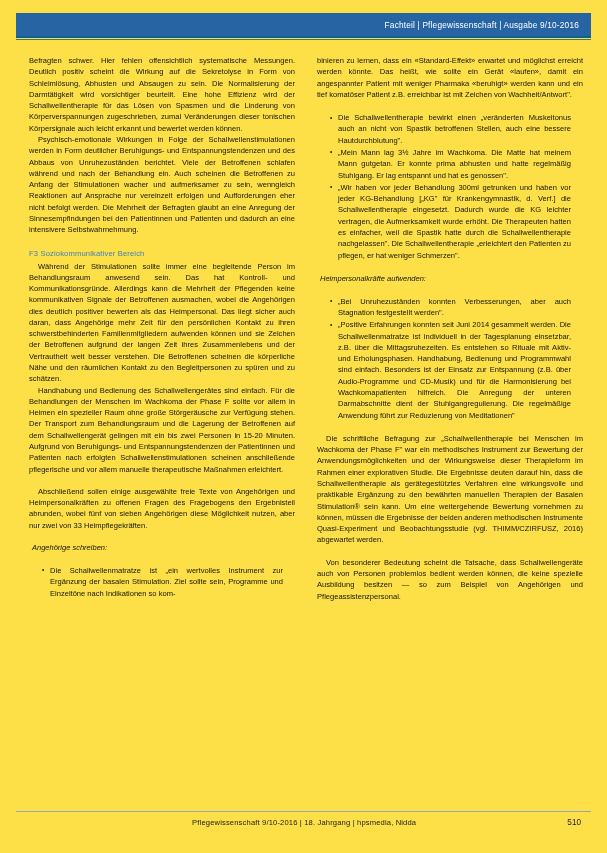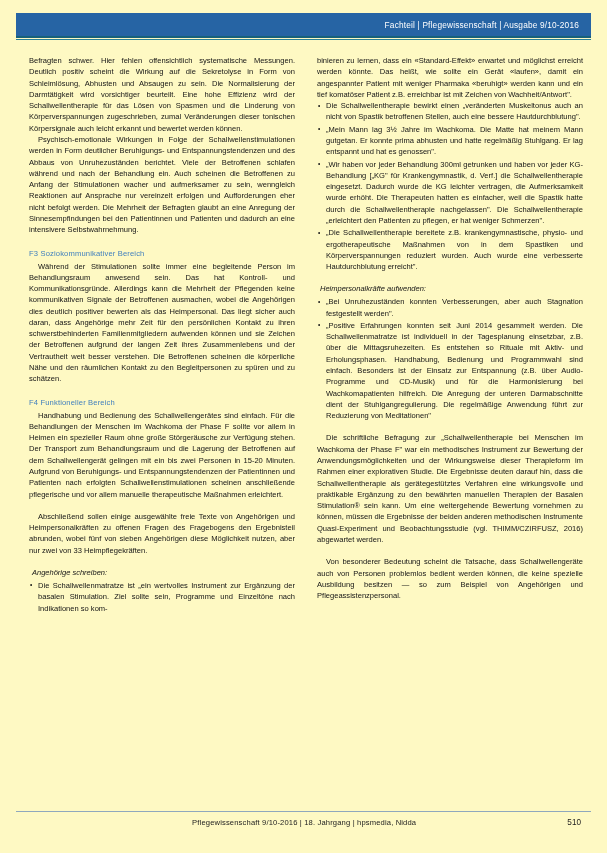--- a/index.html
+++ b/index.html
@@ -12,21 +12,21 @@
     background: #ffffff;
     font-family: "Liberation Sans", sans-serif;
     color: #1a1a1a;
     overflow: hidden;
     position: relative;
   }
   .page {
     position: relative;
     width: 607px;
     height: 853px;
-    background: #fef9c3;
+    background: #fde047;
     box-sizing: border-box;
   }
 
   
   .header-band {
     position: absolute;
     left: 16px;
     top: 13px;
     width: 575px;
     height: 23px;
@@ -104,21 +104,21 @@
     margin: 11px 0 2px 0;
     font-size: 7.5px;
     font-style: italic;
     line-height: 11px;
     color: #141414;
     padding-left: 3px;
   }
 
   ul.bullets {
     list-style: none;
-    margin: 0;
+    margin: 12px;
     padding: 0;
   }
   ul.bullets li {
     position: relative;
     padding-left: 9px;
     margin: 0 0 1px 0;
     font-size: 7.55px;
     line-height: 11.28px;
     text-align: justify;
     color: #141414;
@@ -183,42 +183,40 @@
 
     <div class="col">
 
       <p class="body">Befragten schwer. Hier fehlen offensichtlich systematische Messungen. Deutlich positiv scheint die Wirkung auf die Sekretolyse in Form von Schleimlösung, Abhusten und Absaugen zu sein. Die Normalisierung der Darmtätigkeit wird vorsichtiger beurteilt. Eine hohe Effizienz wird der Schallwellentherapie für das Lösen von Spasmen und die Linderung von Körperverspannungen zugeschrieben, zumal Veränderungen dieser tonischen Körpersignale auch leicht erkannt und bewertet werden können.</p>
 
       <p class="body indent">Psychisch-emotionale Wirkungen in Folge der Schallwellenstimulationen werden in Form deutlicher Beruhigungs- und Entspannungstendenzen und des Abbaus von Unruhezuständen berichtet. Viele der Betroffenen schlafen während und nach der Behandlung ein. Auch scheinen die Betroffenen zu Anfang der Stimulationen wacher und aufmerksamer zu sein, wenngleich Reaktionen auf Ansprache nur vereinzelt erfolgen und Aufforderungen eher nicht befolgt werden. Die Mehrheit der Befragten glaubt an eine Anregung der Sinnesempfindungen bei den Patientinnen und Patienten und dadurch an eine intensivere Selbstwahrnehmung.</p>
 
       <h3 class="sec-head">F3 Soziokommunikativer Bereich</h3>
       <p class="body indent">Während der Stimulationen sollte immer eine begleitende Person im Behandlungsraum anwesend sein. Das hat Kontroll- und Kommunikationsgründe. Allerdings kann die Mehrheit der Pflegenden keine kommunikativen Signale der Betroffenen ausmachen, wobei die Angehörigen dies deutlich positiver bewerten als das Heimpersonal. Das liegt sicher auch daran, dass Angehörige mehr Zeit für den persönlichen Kontakt zu ihren schwerstbehinderten Familienmitgliedern aufwenden können und sie Zeichen der Betroffenen aufgrund der langen Zeit ihres Zusammenlebens und der Vertrautheit weit besser verstehen. Die Betroffenen scheinen die körperliche Nähe und den räumlichen Kontakt zu den Begleitpersonen zu spüren und zu schätzen.</p>
 
-      <h3 class="sec-head">F4 Funktioneller Bereich</h3>
       <p class="body indent">Handhabung und Bedienung des Schallwellengerätes sind einfach. Für die Behandlungen der Menschen im Wachkoma der Phase F sollte vor allem in Heimen ein spezieller Raum ohne große Störgeräusche zur Verfügung stehen. Der Transport zum Behandlungsraum und die Lagerung der Betroffenen auf dem Schallwellengerät gelingen mit ein bis zwei Personen in 15-20 Minuten. Aufgrund von Beruhigungs- und Entspannungstendenzen der Patientinnen und Patienten nach erfolgten Schallwellenstimulationen scheinen anschließende pflegerische und vor allem manuelle therapeutische Maßnahmen erleichtert.</p>
 
       <p class="body indent spacer-before">Abschließend sollen einige ausgewählte freie Texte von Angehörigen und Heimpersonalkräften zu offenen Fragen des Fragebogens den Ergebnisteil abrunden, wobei fünf von sieben Angehörigen diese Möglichkeit nutzen, aber nur zwei von 33 Heimpflegekräften.</p>
 
       <p class="lead-italic">Angehörige schreiben:</p>
 
       <ul class="bullets">
         <li>Die Schallwellenmatratze ist „ein wertvolles Instrument zur Ergänzung der basalen Stimulation. Ziel sollte sein, Programme und Einzeltöne nach Indikationen so kom-</li>
       </ul>
 
     </div>
 
     <div class="col">
 
       <p class="body">binieren zu lernen, dass ein «Standard-Effekt» erwartet und möglichst erreicht werden könnte. Das heißt, wie sollte ein Gerät «laufen», damit ein angespannter Patient mit weniger Pharmaka «beruhigt» werden kann und ein tief komatöser Patient z.B. erreichbar ist mit Zeichen von Wachheit/Antwort".</p>
 
       <ul class="bullets">
         <li>Die Schallwellentherapie bewirkt einen „veränderten Muskeltonus auch an nicht von Spastik betroffenen Stellen, auch eine bessere Hautdurchblutung".</li>
         <li>„Mein Mann lag 3½ Jahre im Wachkoma. Die Matte hat meinem Mann gutgetan. Er konnte prima abhusten und hatte regelmäßig Stuhlgang. Er lag entspannt und hat es genossen".</li>
         <li>„Wir haben vor jeder Behandlung 300ml getrunken und haben vor jeder KG-Behandlung [„KG" für Krankengymnastik, d. Verf.] die Schallwellentherapie eingesetzt. Dadurch wurde die KG leichter vertragen, die Aufmerksamkeit wurde erhöht. Die Therapeuten hatten es einfacher, weil die Spastik hatte durch die Schallwellentherapie nachgelassen". Die Schallwellentherapie „erleichtert den Patienten zu pflegen, er hat weniger Schmerzen".</li>
-        <li>„Die Schallwellentherapie bereitete z.B. krankengymnastische, physio- und ergotherapeutische Maßnahmen von in dem Spastiken und Körperverspannungen reduziert wurden. Auch wurde eine verbesserte Hautdurchblutung erreicht".</li>
       </ul>
 
       <p class="lead-italic">Heimpersonalkräfte aufwenden:</p>
 
       <ul class="bullets">
         <li>„Bei Unruhezuständen konnten Verbesserungen, aber auch Stagnation festgestellt werden".</li>
         <li>„Positive Erfahrungen konnten seit Juni 2014 gesammelt werden. Die Schallwellenmatratze ist individuell in der Tagesplanung einsetzbar, z.B. über die Mittagsruhezeiten. Es entstehen so Rituale mit Aktiv- und Erholungsphasen. Handhabung, Bedienung und Programmwahl sind einfach. Besonders ist der Einsatz zur Entspannung (z.B. über Audio-Programme und CD-Musik) und für die Harmonisierung bei Wachkomapatienten hilfreich. Die Anregung der unteren Darmabschnitte dient der Stuhlgangregulierung. Die regelmäßige Anwendung führt zur Reduzierung von Meditationen"</li>
       </ul>
 
       <p class="body indent spacer-before">Die schriftliche Befragung zur „Schallwellentherapie bei Menschen im Wachkoma der Phase F" war ein methodisches Instrument zur Bewertung der Anwendungsmöglichkeiten und der Wirkungsweise dieser Therapieform im Rahmen einer explorativen Studie. Die Ergebnisse deuten darauf hin, dass die Schallwellentherapie als gerätegestütztes Verfahren eine wirkungsvolle und praktikable Ergänzung zu den bewährten manuellen Therapien der Basalen Stimulation® sein kann. Um eine weitergehende Bewertung vornehmen zu können, müssen die Ergebnisse der beiden anderen methodischen Instrumente Quasi-Experiment und Beobachtungsstudie (vgl. THIMM/CZIRFUSZ, 2016) abgewartet werden.</p>

